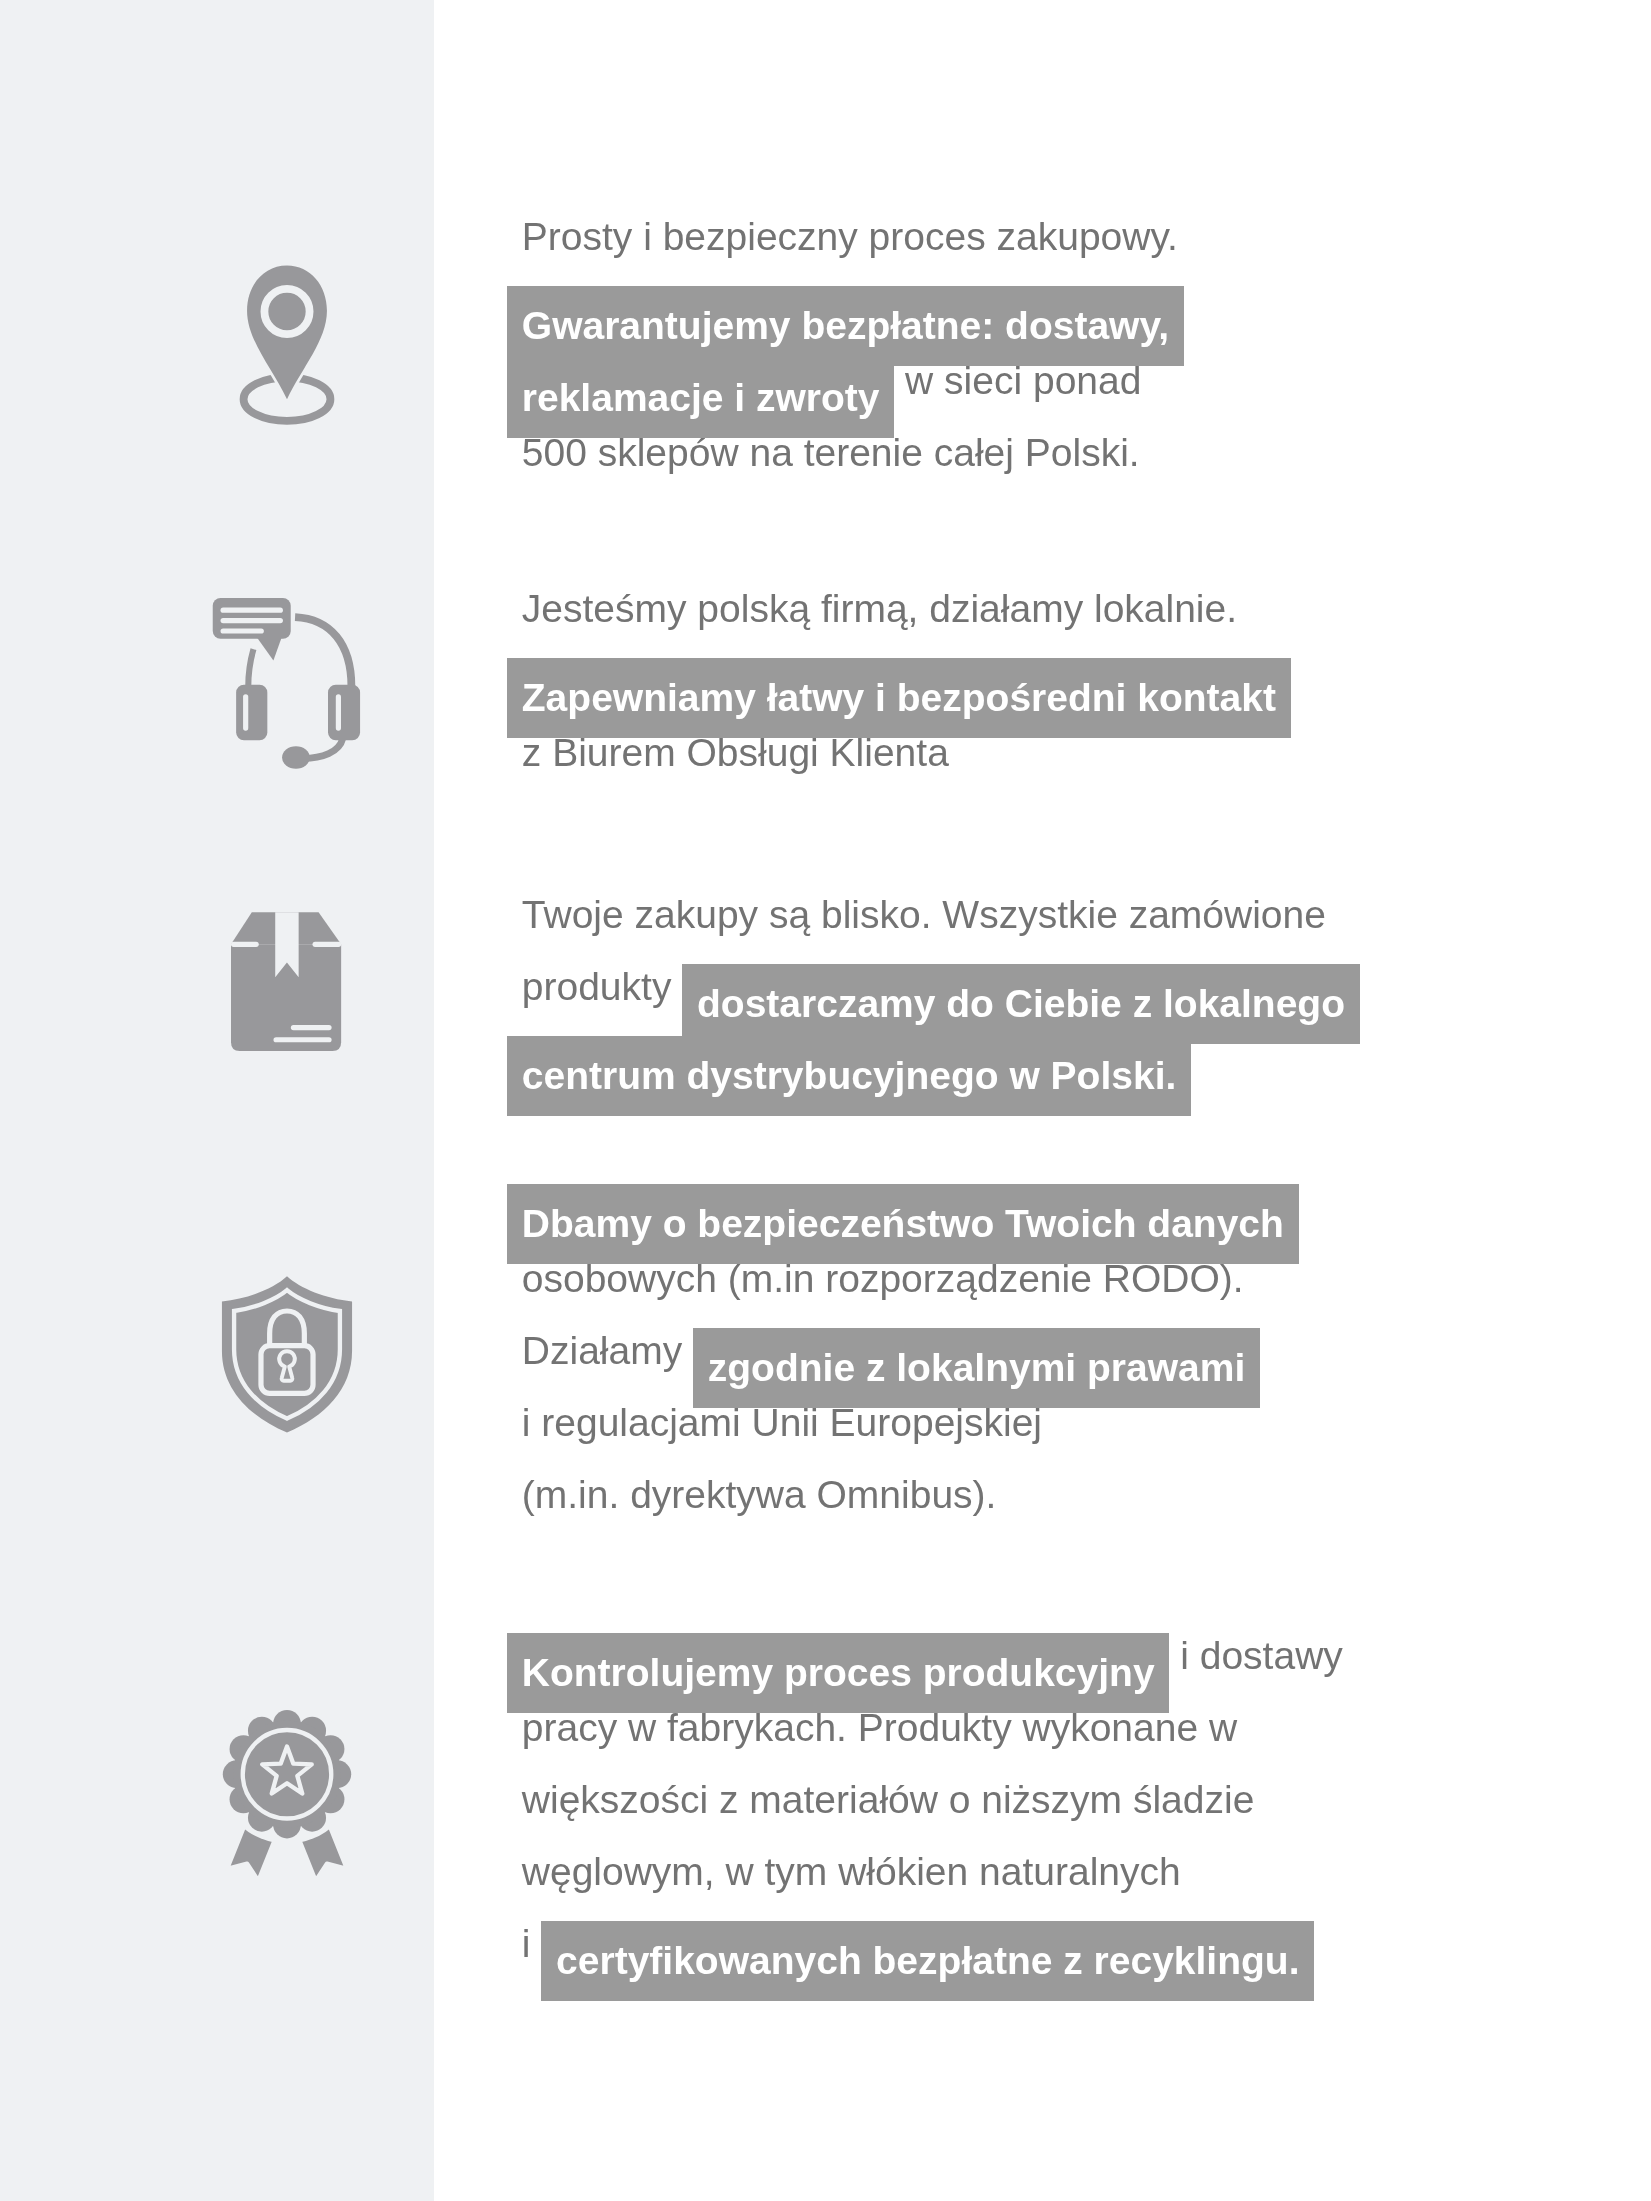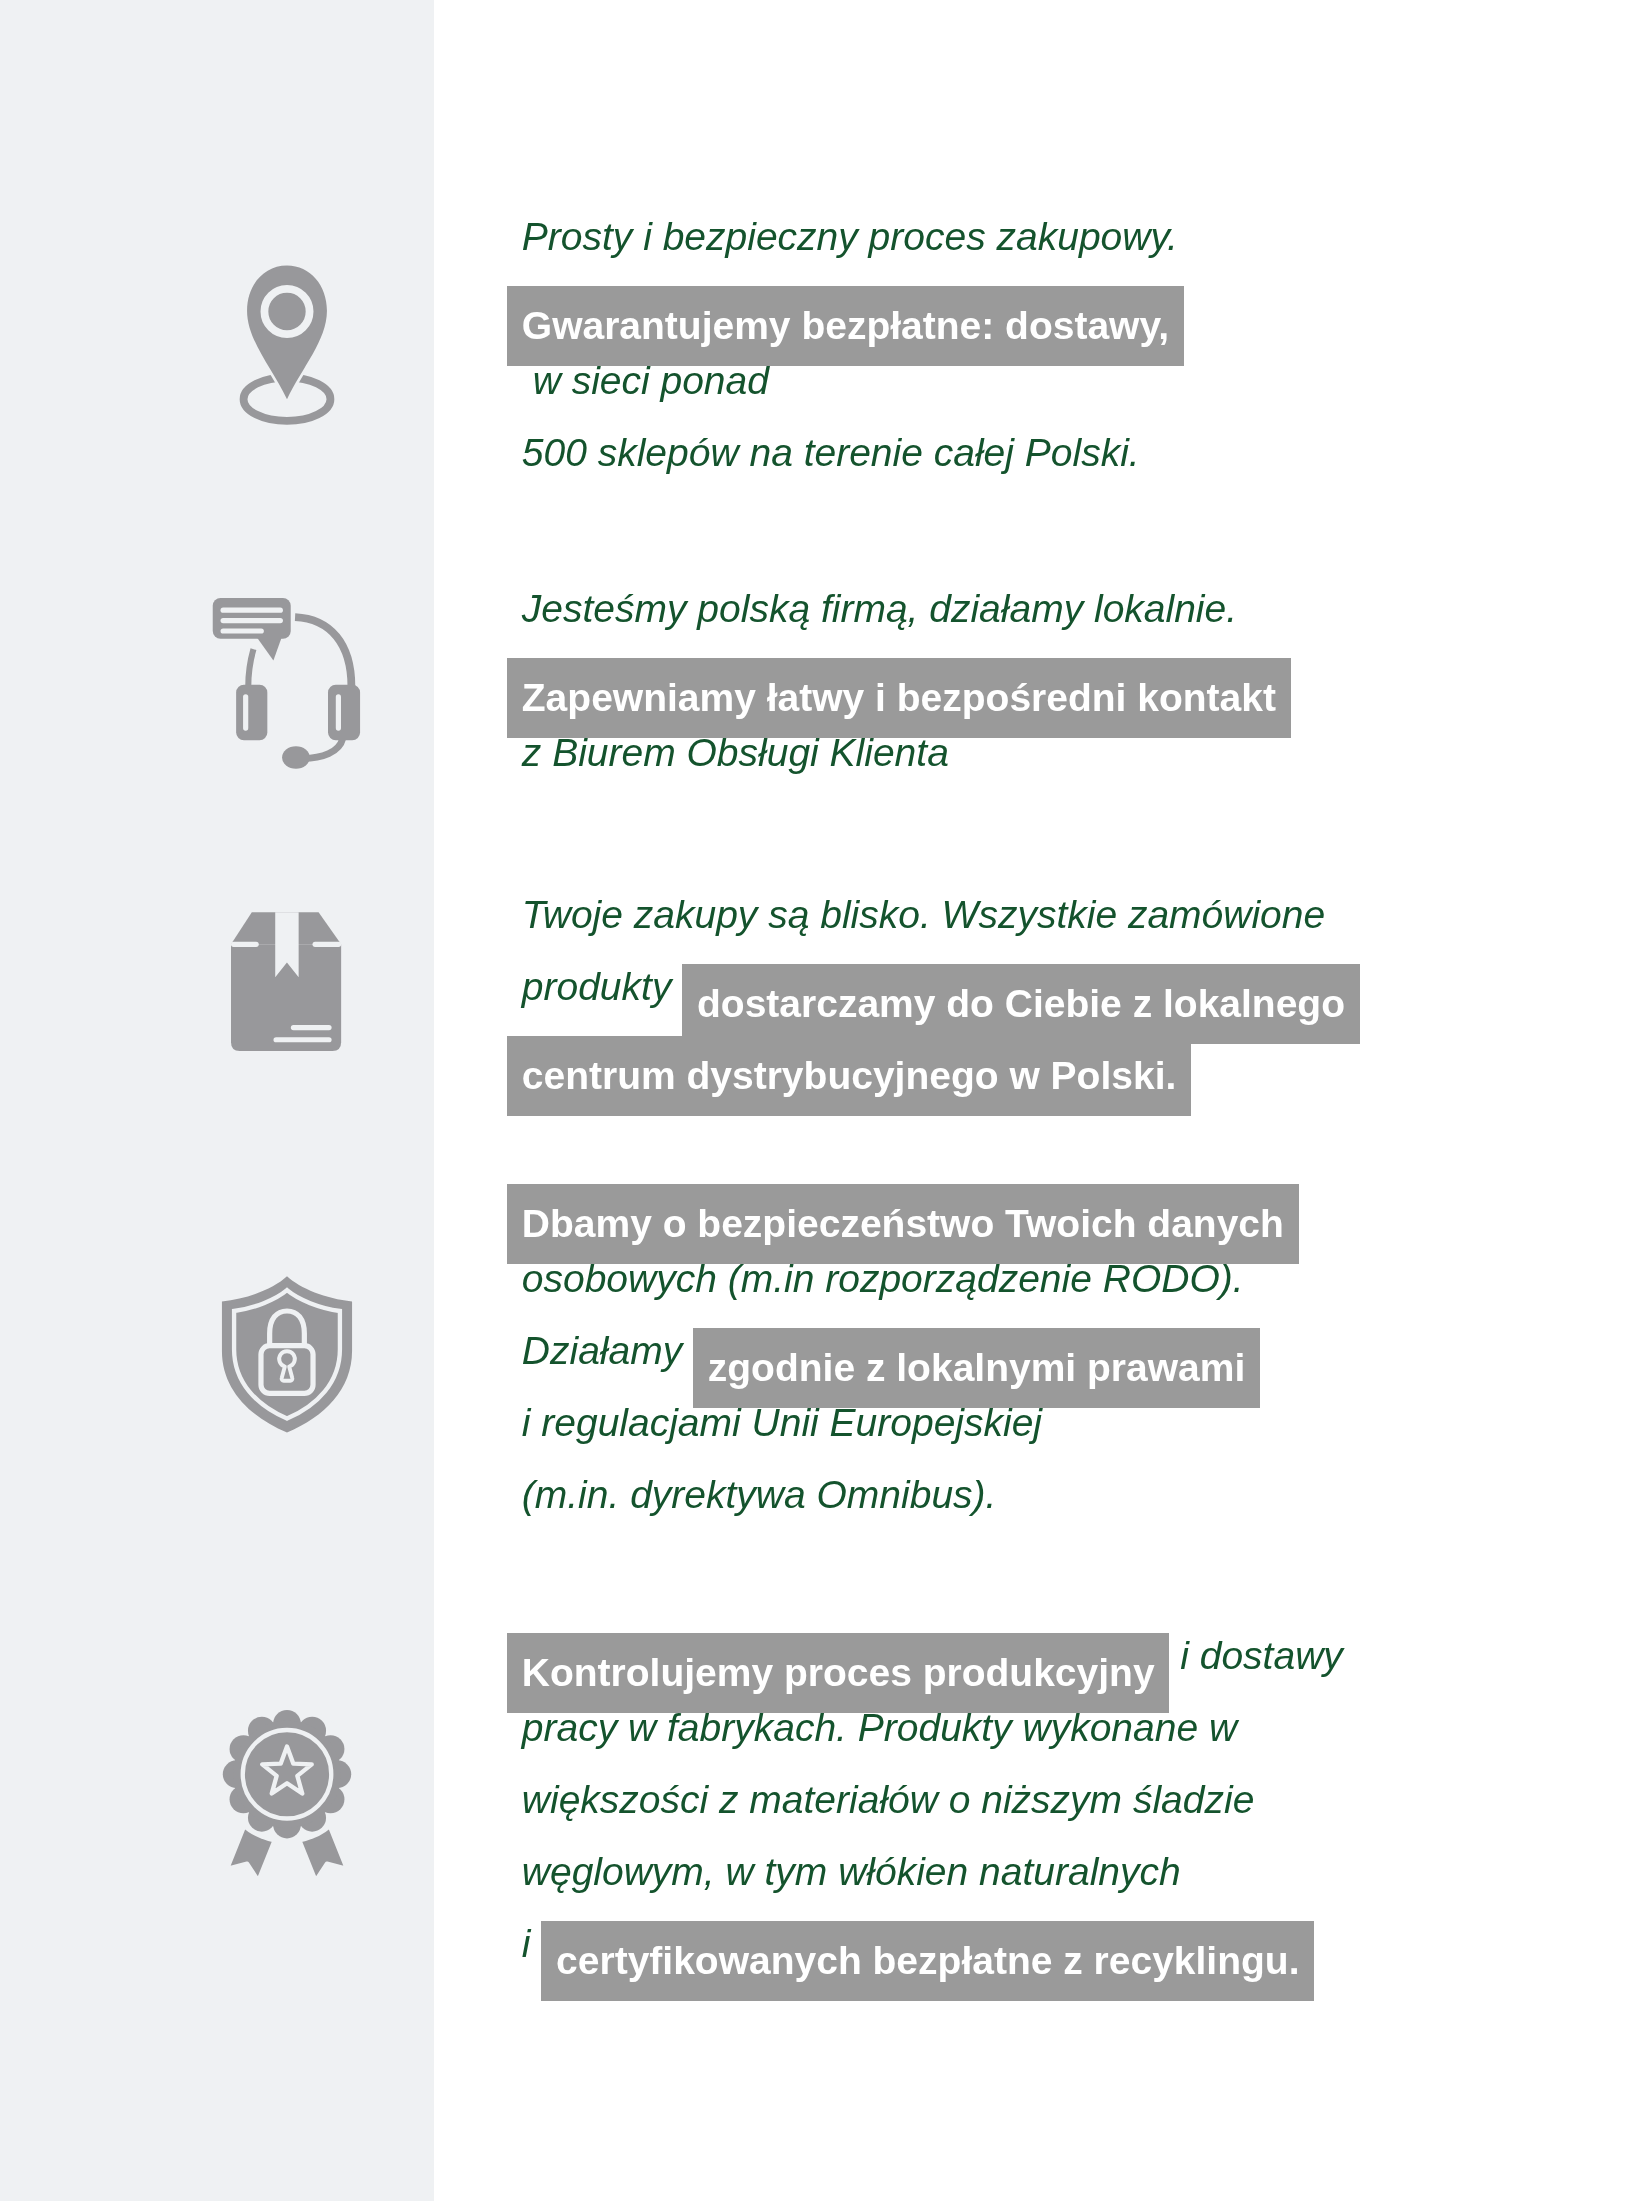--- a/index.html
+++ b/index.html
@@ -36,21 +36,21 @@
   .block-4 { top: 1171px; }
   .block-5 { top: 1620px; }
 
   .line {
     height: 72px;
     display: flex;
     align-items: center;
     white-space: pre;
   }
   .seg { white-space: pre; }
-  .txt { color: #14532d; font-style: italic; }
+  .txt { color: #737373; }
   .line > .txt:first-child { margin-left: 14.8px; }
   .hl {
     background: #9a9a9a;
     color: #ffffff;
     font-weight: 700;
     height: 80px;
     display: flex;
     align-items: center;
     padding: 0 14.8px;
     margin-top: 34px;
@@ -121,21 +121,21 @@
         <circle cx="143.2" cy="45" r="16"></circle>
       <circle cx="93" cy="74" r="62"></circle>
     </g>
     <circle cx="93" cy="74" r="51" fill="none" stroke="#eff1f3" stroke-width="5"></circle>
     <path d="M93,42 L100.3,61.9 L121.5,62.7 L104.9,75.9 L110.6,96.3 L93,84.5 L75.4,96.3 L81.1,75.9 L64.5,62.7 L85.7,61.9 Z" fill="#98989b" stroke="#eff1f3" stroke-width="5" stroke-linejoin="round"></path>
   </svg>
 
   <div class="block block-1">
     <div class="line"><span class="seg txt">Prosty i bezpieczny proces zakupowy.</span></div>
     <div class="line"><span class="seg hl">Gwarantujemy bezpłatne: dostawy,</span></div>
-    <div class="line"><span class="seg txt"> w sieci ponad</span></div>
+    <div class="line"><span class="seg hl">reklamacje i zwroty</span><span class="seg txt"> w sieci ponad</span></div>
     <div class="line"><span class="seg txt">500 sklepów na terenie całej Polski.</span></div>
   </div>
 
   <div class="block block-2">
     <div class="line"><span class="seg txt">Jesteśmy polską firmą, działamy lokalnie.</span></div>
     <div class="line"><span class="seg hl">Zapewniamy łatwy i bezpośredni kontakt</span></div>
     <div class="line"><span class="seg txt">z Biurem Obsługi Klienta</span></div>
   </div>
 
   <div class="block block-3">

